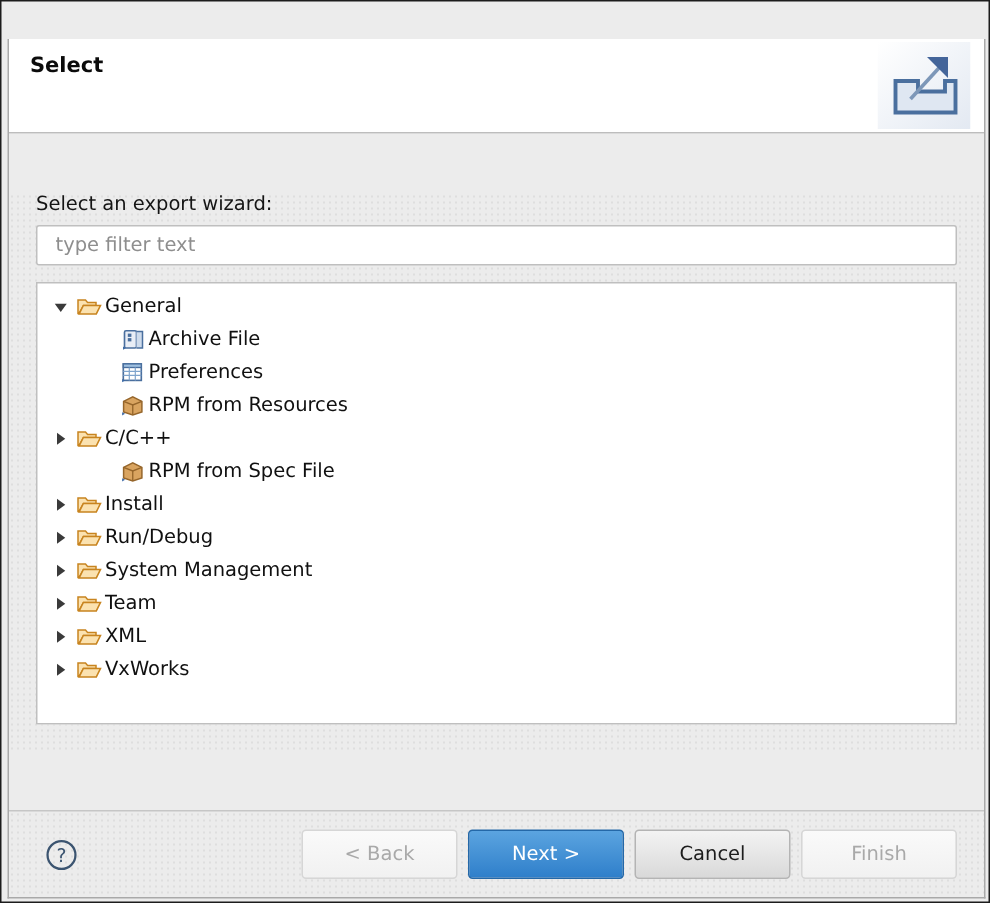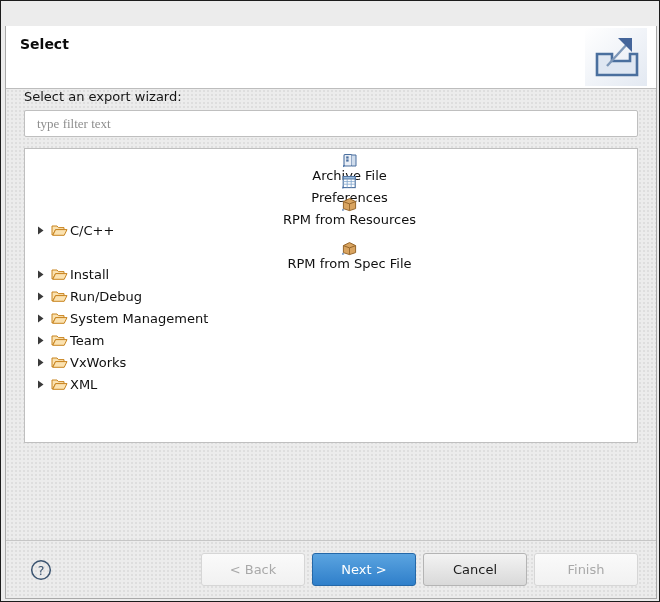--- a/index.html
+++ b/index.html
@@ -88,20 +88,21 @@
     left: 4px;
     top: 25px;
     width: 652px;
     height: 573px;
     box-sizing: border-box;
     border: 1px solid #a9a9a9;
     border-top: none;
     background: #ececec;
     display: flex;
     flex-direction: column;
+    gap: 40px;
   }
 
   
   .header {
     position: relative;
     height: 63px;
     background: #ffffff;
     border-bottom: 1px solid #bdbdbd;
     flex: 0 0 auto;
     box-sizing: border-box;
@@ -150,21 +151,20 @@
     background: #ffffff;
     border: 1px solid #bfbfbf;
     border-radius: 2px;
     display: flex;
     align-items: center;
     padding-left: 12px;
     box-sizing: border-box;
     font-size: 13px;
     color: #8e8e8e;
     cursor: text;
-    font-family: Liberation Serif, serif;
   }
   .tree-panel {
     margin-top: 11px;
     height: 295px;
     background: #ffffff;
     border: 1px solid #bfbfbf;
     box-sizing: border-box;
     padding-top: 4px;
     overflow: hidden;
   }
@@ -194,21 +194,21 @@
   .ticon {
     width: 20px;
     flex: 0 0 auto;
     display: flex;
     align-items: center;
     justify-content: center;
   }
   .ticon svg { display: block; }
   .tlabel { padding-left: 1px; }
   .depth0 { padding-left: 7px; }
-  .depth1 { padding-left: 36px; flex-direction: column; }
+  .depth1 { padding-left: 36px; }
 
   
   .footer {
     position: relative;
     height: 58px;
     flex: 0 0 auto;
     box-sizing: border-box;
     background-color: #ececec;
     background-image: radial-gradient(#dedede 0.8px, transparent 0.9px);
     background-size: 4px 4px;
@@ -285,20 +285,34 @@
 
     <div class="body">
 
       <label class="field-label">Select an export wizard:</label>
 
       <div class="filter-box">
         <span>type filter text</span>
       </div>
 
       <div class="tree-panel" id="tree">
+          <div class="trow depth0">
+            <span class="twist">
+              <svg width="11" height="11" viewBox="0 0 11 11">
+                <path d="M1.5 3.5 L9.5 3.5 L5.5 9 Z" fill="#3a3a3a"></path>
+              </svg>
+            </span>
+            <span class="ticon">
+              <svg width="17" height="15" viewBox="0 0 17 15">
+                <path d="M1 3 h5 l1.4 1.6 H13 v2 H4.6 L1.6 12 H1 Z" fill="#fbe2b0" stroke="#c8841f" stroke-width="1"></path>
+                <path d="M4.6 6.6 H16 L13.2 12.3 H1.8 Z" fill="#fbe2b0" stroke="#c8841f" stroke-width="1"></path>
+              </svg>
+            </span>
+            <span class="tlabel">General</span>
+          </div>
           <div class="trow depth1">
             <span class="twist"></span>
             <span class="ticon">
               <svg width="17" height="15" viewBox="0 0 17 15">
                 <rect x="3" y="1.5" width="8" height="11.5" rx="1" fill="#e9eef6" stroke="#4a6f9e" stroke-width="1.1"></rect>
                 <rect x="5.2" y="3.4" width="2.4" height="2.2" fill="#4a6f9e"></rect>
                 <rect x="5.2" y="6.4" width="2.4" height="2.2" fill="#4a6f9e"></rect>
                 <path d="M11 2 h4 v11 h-4" fill="#cfdcec" stroke="#4a6f9e" stroke-width="1"></path>
                 <path d="M2 12 l0 2.2 l2 -1.1 z" fill="#3d6aa6"></path>
               </svg>
@@ -416,35 +430,35 @@
               <svg width="11" height="11" viewBox="0 0 11 11">
                 <path d="M3 1.5 L3 9.5 L8.5 5.5 Z" fill="#3a3a3a"></path>
               </svg>
             </span>
             <span class="ticon">
               <svg width="17" height="15" viewBox="0 0 17 15">
                 <path d="M1 3 h5 l1.4 1.6 H13 v2 H4.6 L1.6 12 H1 Z" fill="#fbe2b0" stroke="#c8841f" stroke-width="1"></path>
                 <path d="M4.6 6.6 H16 L13.2 12.3 H1.8 Z" fill="#fbe2b0" stroke="#c8841f" stroke-width="1"></path>
               </svg>
             </span>
+            <span class="tlabel">XML</span>
+          </div>
+          <div class="trow depth0">
+            <span class="twist">
+              <svg width="11" height="11" viewBox="0 0 11 11">
+                <path d="M3 1.5 L3 9.5 L8.5 5.5 Z" fill="#3a3a3a"></path>
+              </svg>
+            </span>
+            <span class="ticon">
+              <svg width="17" height="15" viewBox="0 0 17 15">
+                <path d="M1 3 h5 l1.4 1.6 H13 v2 H4.6 L1.6 12 H1 Z" fill="#fbe2b0" stroke="#c8841f" stroke-width="1"></path>
+                <path d="M4.6 6.6 H16 L13.2 12.3 H1.8 Z" fill="#fbe2b0" stroke="#c8841f" stroke-width="1"></path>
+              </svg>
+            </span>
             <span class="tlabel">VxWorks</span>
-          </div>
-          <div class="trow depth0">
-            <span class="twist">
-              <svg width="11" height="11" viewBox="0 0 11 11">
-                <path d="M3 1.5 L3 9.5 L8.5 5.5 Z" fill="#3a3a3a"></path>
-              </svg>
-            </span>
-            <span class="ticon">
-              <svg width="17" height="15" viewBox="0 0 17 15">
-                <path d="M1 3 h5 l1.4 1.6 H13 v2 H4.6 L1.6 12 H1 Z" fill="#fbe2b0" stroke="#c8841f" stroke-width="1"></path>
-                <path d="M4.6 6.6 H16 L13.2 12.3 H1.8 Z" fill="#fbe2b0" stroke="#c8841f" stroke-width="1"></path>
-              </svg>
-            </span>
-            <span class="tlabel">XML</span>
           </div>
         </div>
     </div>
 
     <div class="footer">
       <div class="help-btn">
         <svg width="22" height="22" viewBox="0 0 22 22">
           <circle cx="11" cy="11" r="9.3" fill="none" stroke="#3b5470" stroke-width="1.5"></circle>
           <text x="11" y="15.6" text-anchor="middle" font-family="DejaVu Sans, sans-serif" font-size="12.5" fill="#3b5470">?</text>
         </svg>

